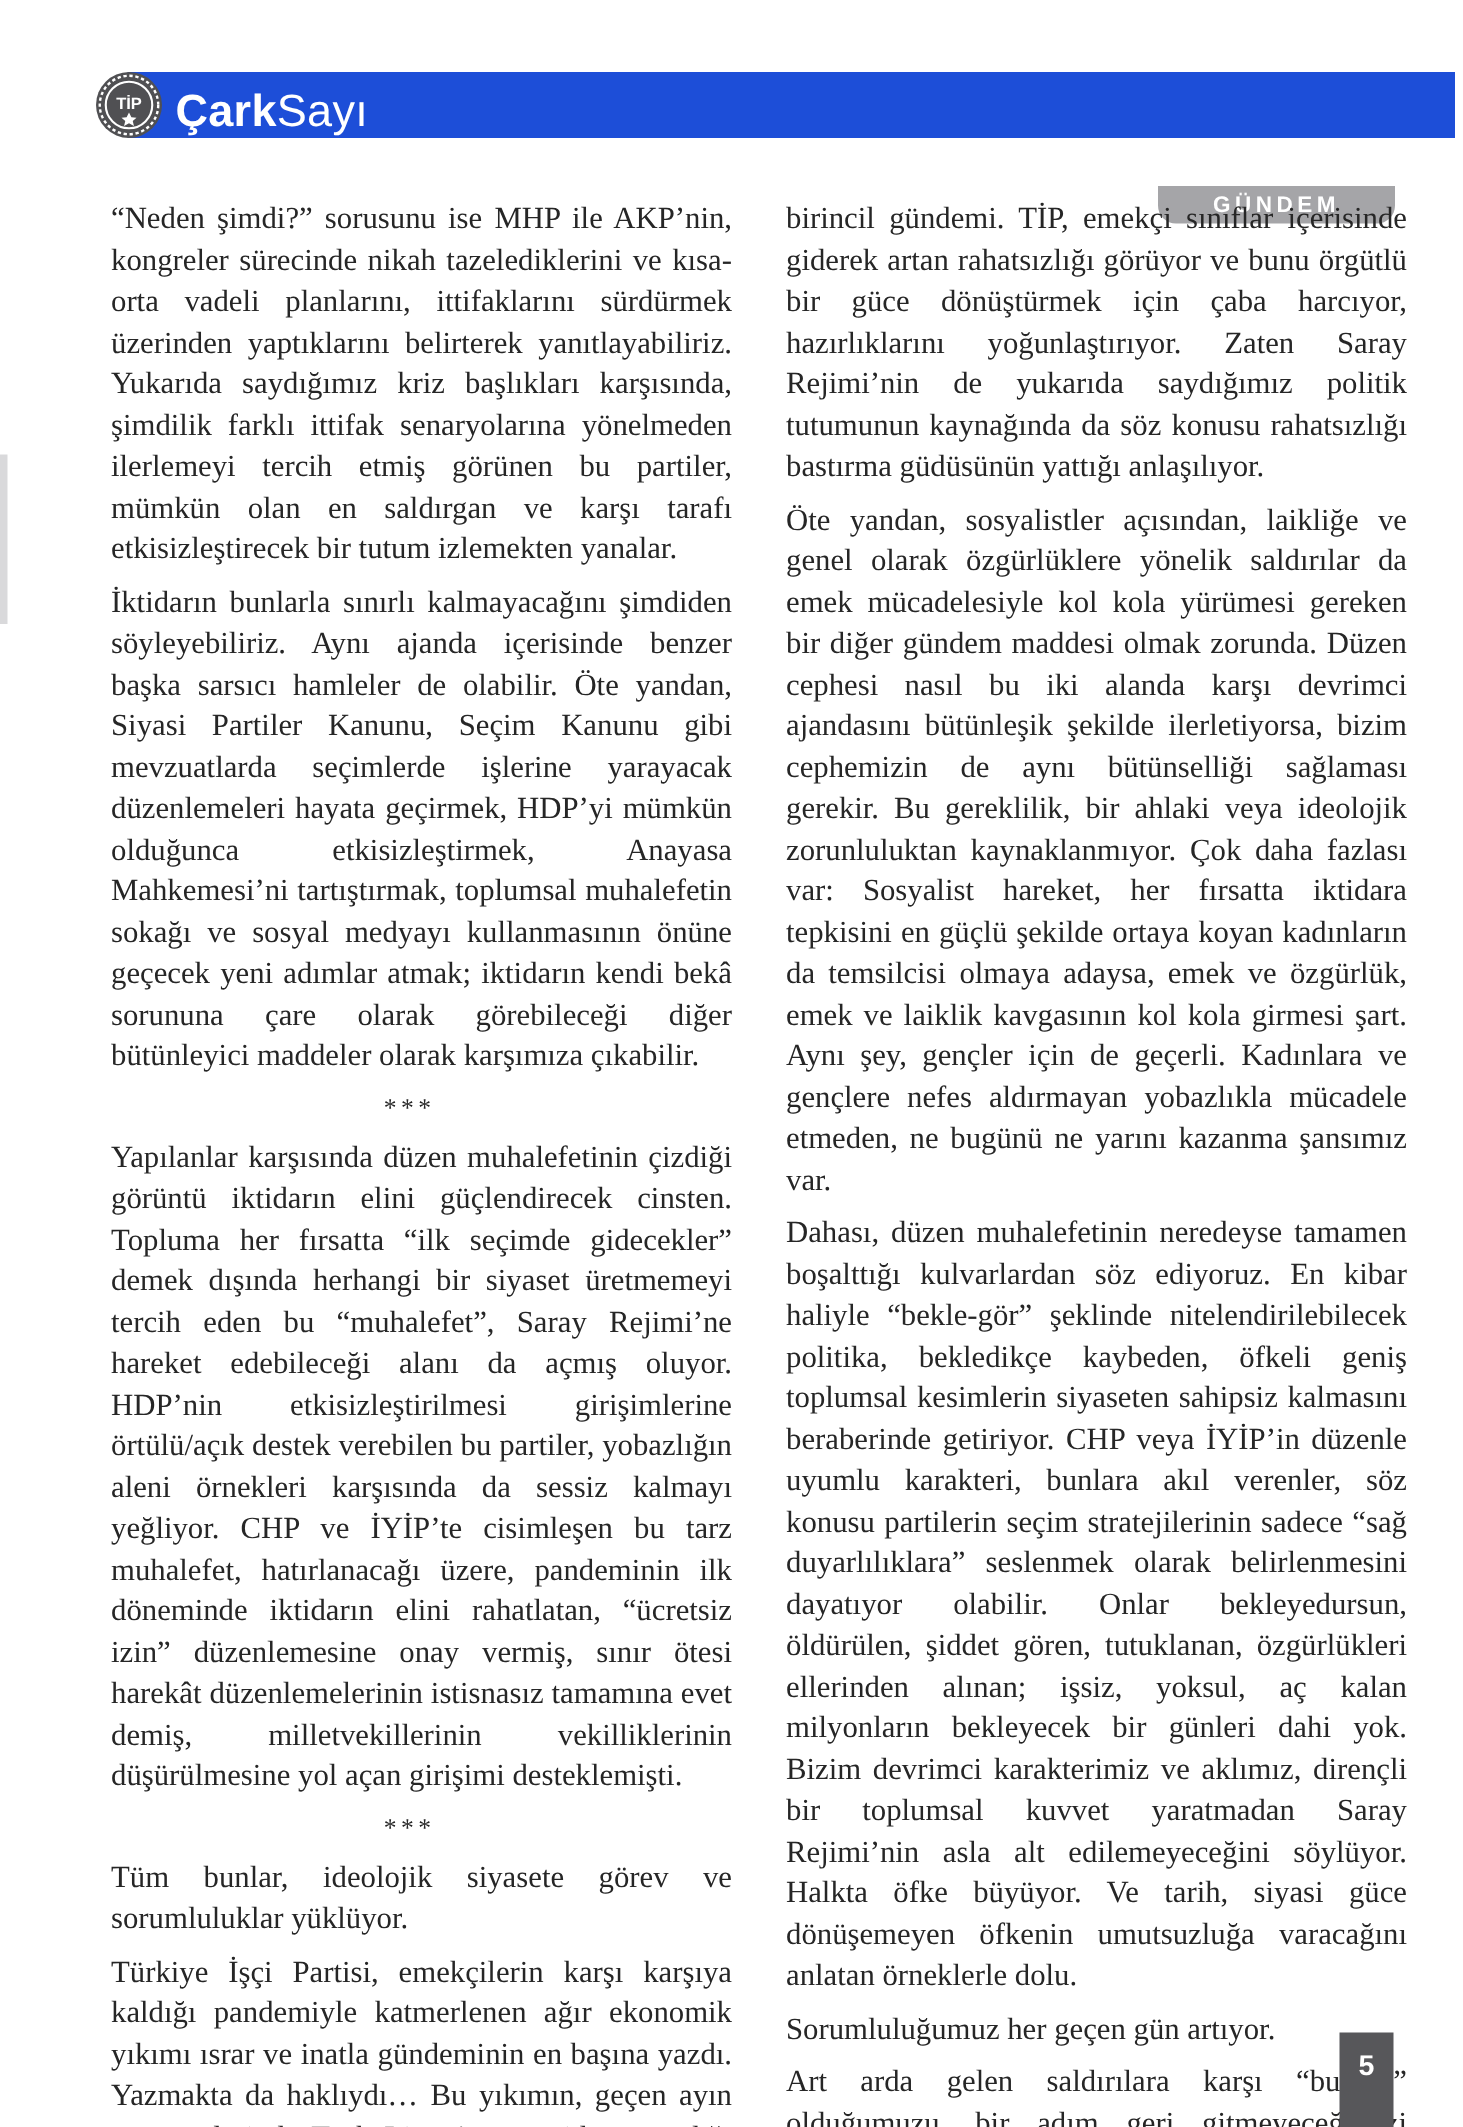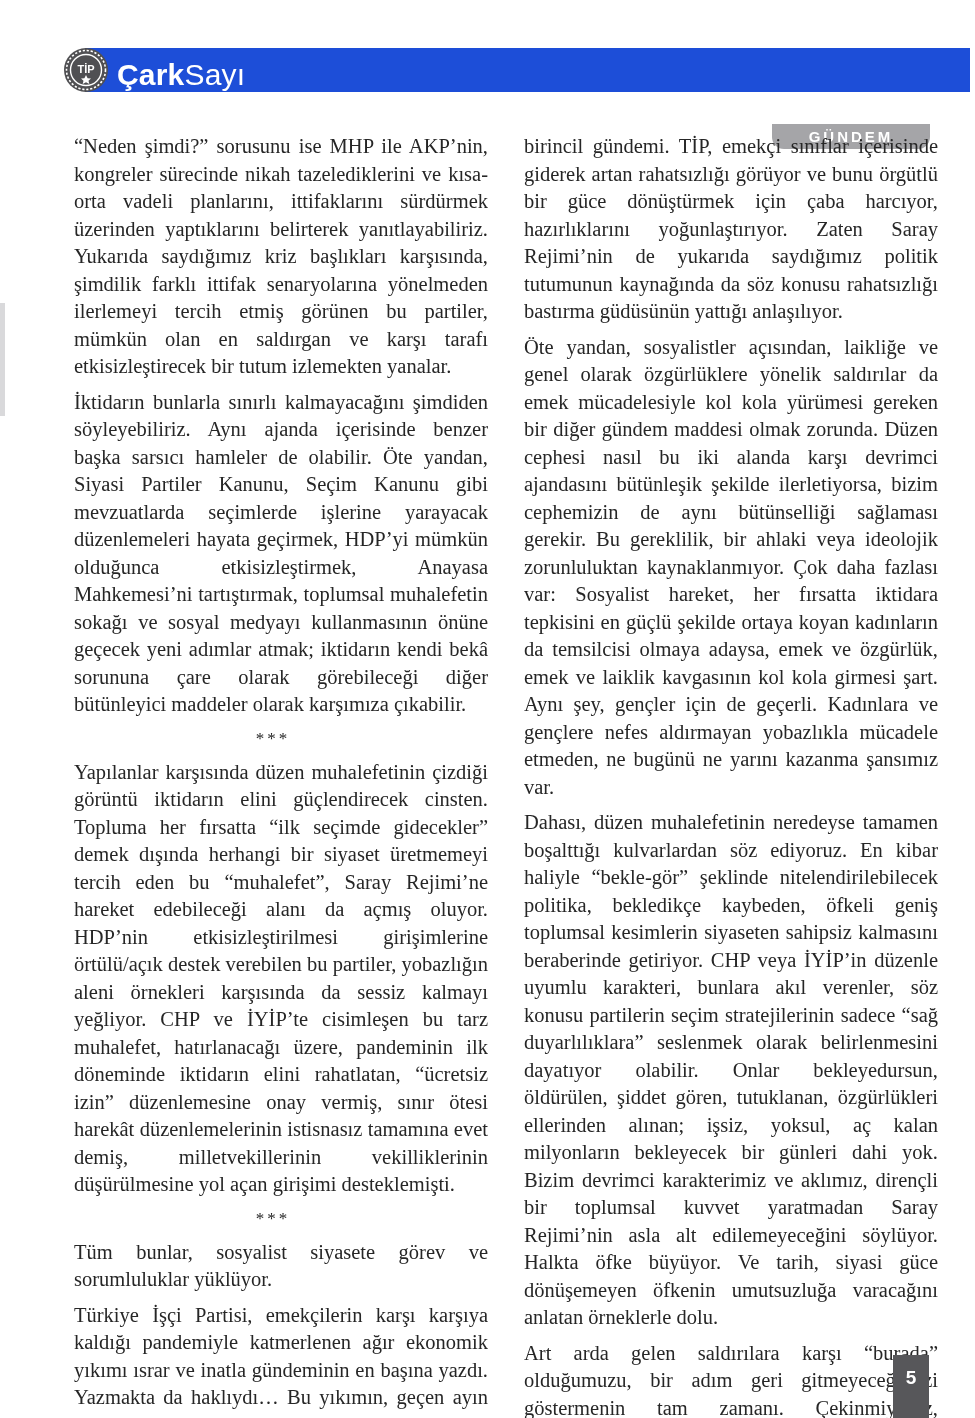--- a/index.html
+++ b/index.html
@@ -117,27 +117,28 @@
 
   <div class="section-tab">GÜNDEM</div>
 
   <main class="columns">
     <section class="col">
       <p>“Neden şimdi?” sorusunu ise MHP ile AKP’nin, kongreler sürecinde nikah tazelediklerini ve kısa-orta vadeli planlarını, ittifaklarını sürdürmek üzerinden yaptıklarını belirterek yanıtlayabiliriz. Yukarıda saydığımız kriz başlıkları karşısında, şimdilik farklı ittifak senaryolarına yönelmeden ilerlemeyi tercih etmiş görünen bu partiler, mümkün olan en saldırgan ve karşı tarafı etkisizleştirecek bir tutum izlemekten yanalar.</p>
       <p>İktidarın bunlarla sınırlı kalmayacağını şimdiden söyleyebiliriz. Aynı ajanda içerisinde benzer başka sarsıcı hamleler de olabilir. Öte yandan, Siyasi Partiler Kanunu, Seçim Kanunu gibi mevzuatlarda seçimlerde işlerine yarayacak düzenlemeleri hayata geçirmek, HDP’yi mümkün olduğunca etkisizleştirmek, Anayasa Mahkemesi’ni tartıştırmak, toplumsal muhalefetin sokağı ve sosyal medyayı kullanmasının önüne geçecek yeni adımlar atmak; iktidarın kendi bekâ sorununa çare olarak görebileceği diğer bütünleyici maddeler olarak karşımıza çıkabilir.</p>
       <div class="sep">***</div>
       <p>Yapılanlar karşısında düzen muhalefetinin çizdiği görüntü iktidarın elini güçlendirecek cinsten. Topluma her fırsatta “ilk seçimde gidecekler” demek dışında herhangi bir siyaset üretmemeyi tercih eden bu “muhalefet”, Saray Rejimi’ne hareket edebileceği alanı da açmış oluyor. HDP’nin etkisizleştirilmesi girişimlerine örtülü/açık destek verebilen bu partiler, yobazlığın aleni örnekleri karşısında da sessiz kalmayı yeğliyor. CHP ve İYİP’te cisimleşen bu tarz muhalefet, hatırlanacağı üzere, pandeminin ilk döneminde iktidarın elini rahatlatan, “ücretsiz izin” düzenlemesine onay vermiş, sınır ötesi harekât düzenlemelerinin istisnasız tamamına evet demiş, milletvekillerinin vekilliklerinin düşürülmesine yol açan girişimi desteklemişti.</p>
       <div class="sep">***</div>
-      <p>Tüm bunlar, sosyalist siyasete görev ve sorumluluklar yüklüyor.</p>
+      <p>Tüm bunlar, ideolojik siyasete görev ve sorumluluklar yüklüyor.</p>
       <p>Türkiye İşçi Partisi, emekçilerin karşı karşıya kaldığı pandemiyle katmerlenen ağır ekonomik yıkımı ısrar ve inatla gündeminin en başına yazdı. Yazmakta da haklıydı… Bu yıkımın, geçen ayın son günlerinde Türk Lirası’nın yeniden yaşadığı değer kaybıyla daha da ağır sonuçlara gebe olduğunu biliyoruz. Enflasyon, yoksulluk ve yeni kapatmalarla artacak işsizlik, Türkiye’nin halen</p>
     </section>
     <section class="col">
       <p>birincil gündemi. TİP, emekçi sınıflar içerisinde giderek artan rahatsızlığı görüyor ve bunu örgütlü bir güce dönüştürmek için çaba harcıyor, hazırlıklarını yoğunlaştırıyor. Zaten Saray Rejimi’nin de yukarıda saydığımız politik tutumunun kaynağında da söz konusu rahatsızlığı bastırma güdüsünün yattığı anlaşılıyor.</p>
       <p>Öte yandan, sosyalistler açısından, laikliğe ve genel olarak özgürlüklere yönelik saldırılar da emek mücadelesiyle kol kola yürümesi gereken bir diğer gündem maddesi olmak zorunda. Düzen cephesi nasıl bu iki alanda karşı devrimci ajandasını bütünleşik şekilde ilerletiyorsa, bizim cephemizin de aynı bütünselliği sağlaması gerekir. Bu gereklilik, bir ahlaki veya ideolojik zorunluluktan kaynaklanmıyor. Çok daha fazlası var: Sosyalist hareket, her fırsatta iktidara tepkisini en güçlü şekilde ortaya koyan kadınların da temsilcisi olmaya adaysa, emek ve özgürlük, emek ve laiklik kavgasının kol kola girmesi şart. Aynı şey, gençler için de geçerli. Kadınlara ve gençlere nefes aldırmayan yobazlıkla mücadele etmeden, ne bugünü ne yarını kazanma şansımız var.</p>
       <p>Dahası, düzen muhalefetinin neredeyse tamamen boşalttığı kulvarlardan söz ediyoruz. En kibar haliyle “bekle-gör” şeklinde nitelendirilebilecek politika, bekledikçe kaybeden, öfkeli geniş toplumsal kesimlerin siyaseten sahipsiz kalmasını beraberinde getiriyor. CHP veya İYİP’in düzenle uyumlu karakteri, bunlara akıl verenler, söz konusu partilerin seçim stratejilerinin sadece “sağ duyarlılıklara” seslenmek olarak belirlenmesini dayatıyor olabilir. Onlar bekleyedursun, öldürülen, şiddet gören, tutuklanan, özgürlükleri ellerinden alınan; işsiz, yoksul, aç kalan milyonların bekleyecek bir günleri dahi yok. Bizim devrimci karakterimiz ve aklımız, dirençli bir toplumsal kuvvet yaratmadan Saray Rejimi’nin asla alt edilemeyeceğini söylüyor. Halkta öfke büyüyor. Ve tarih, siyasi güce dönüşemeyen öfkenin umutsuzluğa varacağını anlatan örneklerle dolu.</p>
+      <p>Sorumluluğumuz her geçen gün artıyor.</p>
       <p>Art arda gelen saldırılara karşı “burada” olduğumuzu, bir adım geri gitmeyeceğimizi göstermenin tam zamanı. Çekinmiyoruz, beklemiyoruz, sözümüzü esirgemiyoruz. Bugünü kazanmak için buradayız.</p>
     </section>
   </main>
 
   <div class="page-number">
     <span>5</span>
   </div>
 
 </div>
 

